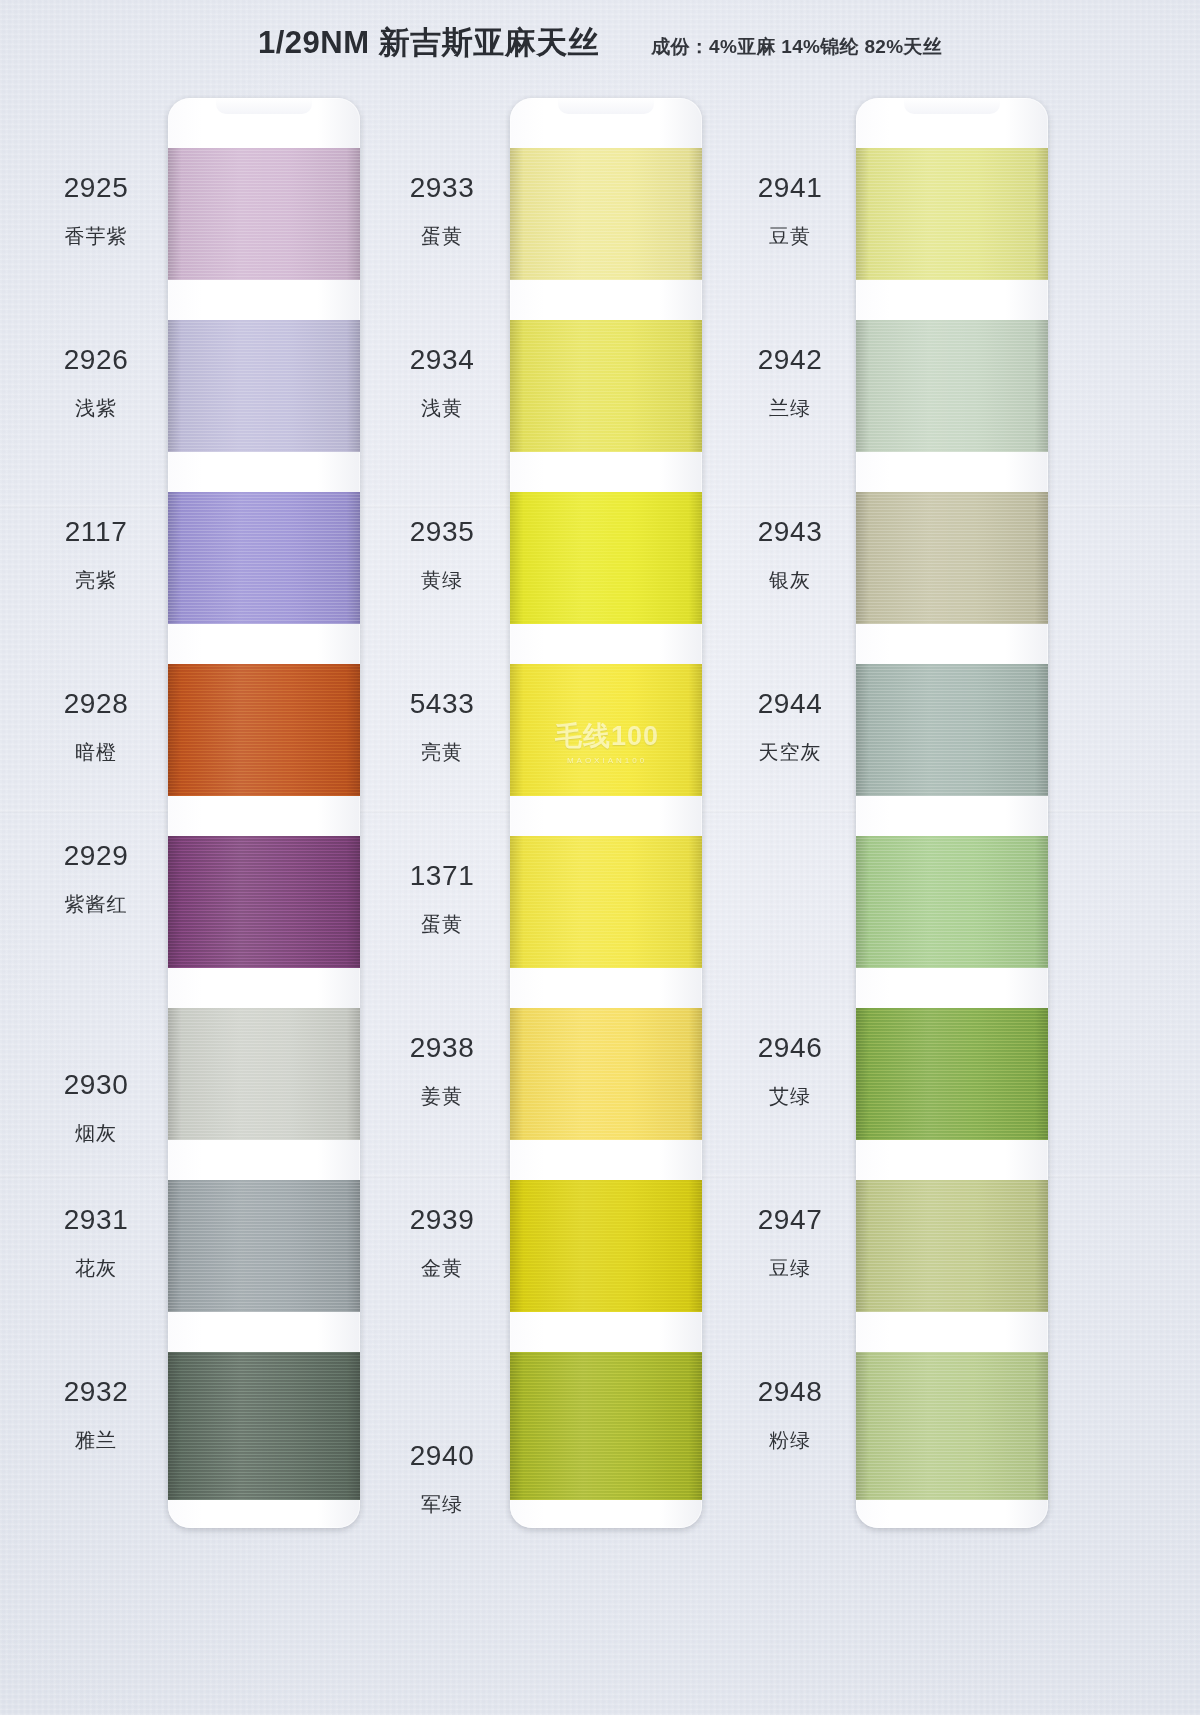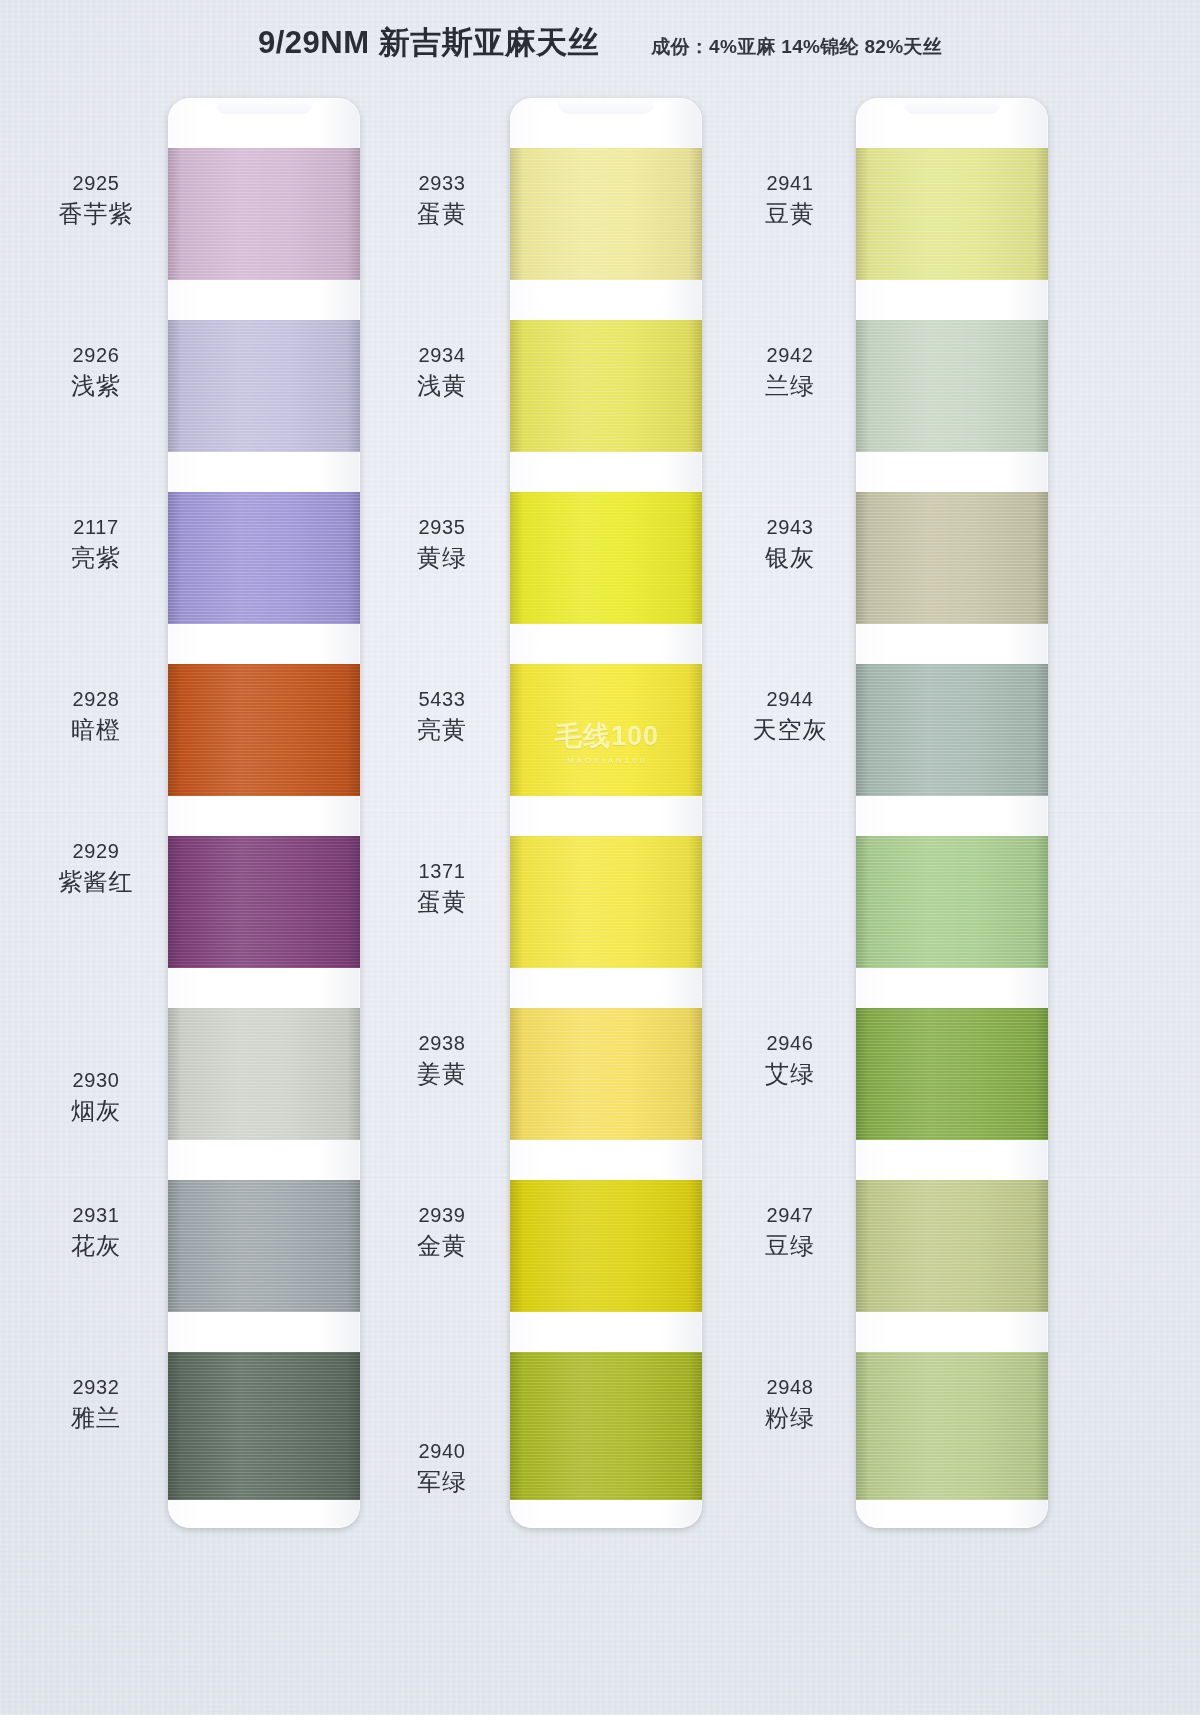--- a/index.html
+++ b/index.html
@@ -97,24 +97,24 @@
 
   
   .label{
     position:absolute;width:132px;text-align:center;
     color:#2f3237;line-height:1.30;
   }
   .col-0 .label{left:0px;}
   .col-1 .label{left:-14px;}
   .col-2 .label{left:-26px;}
   .label .num{
-    display:block;font-size:20px;letter-spacing:.6px;
+    display:block;font-size:28px;letter-spacing:.6px;
   }
   .label .name{
-    display:block;font-size:24px;letter-spacing:1px;margin-top:2px;
+    display:block;font-size:20px;letter-spacing:1px;margin-top:17px;
   }
 
   
   .watermark{
     position:absolute;left:527px;top:712px;width:160px;height:58px;
     opacity:.55;pointer-events:none;
     display:flex;flex-direction:column;align-items:center;justify-content:center;
   }
   .wm-main{
     font-size:27px;font-weight:bold;color:#ffffff;
@@ -130,21 +130,21 @@
 <body>
 
 <div class="paper-bg"></div>
 <div class="paper-noise"></div>
 <div class="crease" style="top:505px;"></div>
 <div class="crease" style="top:810px;"></div>
 <div class="crease" style="top:1175px;"></div>
 
 <div class="header">
   <div class="title">
-    <span class="code">9/29NM</span>
+    <span class="code">1/29NM</span>
     <span>新吉斯亚麻天丝</span>
   </div>
   <div class="composition">成份：4%亚麻 14%锦纶 82%天丝</div>
 </div>
 
 <div class="board" id="board">
     <div class="col col-0">
       <div class="strip">
         <div class="notch"></div>
         <div class="swatch" title="2925 香芋紫" style="top: 50px; height: 132px; background: rgb(211, 185, 212);"></div>

